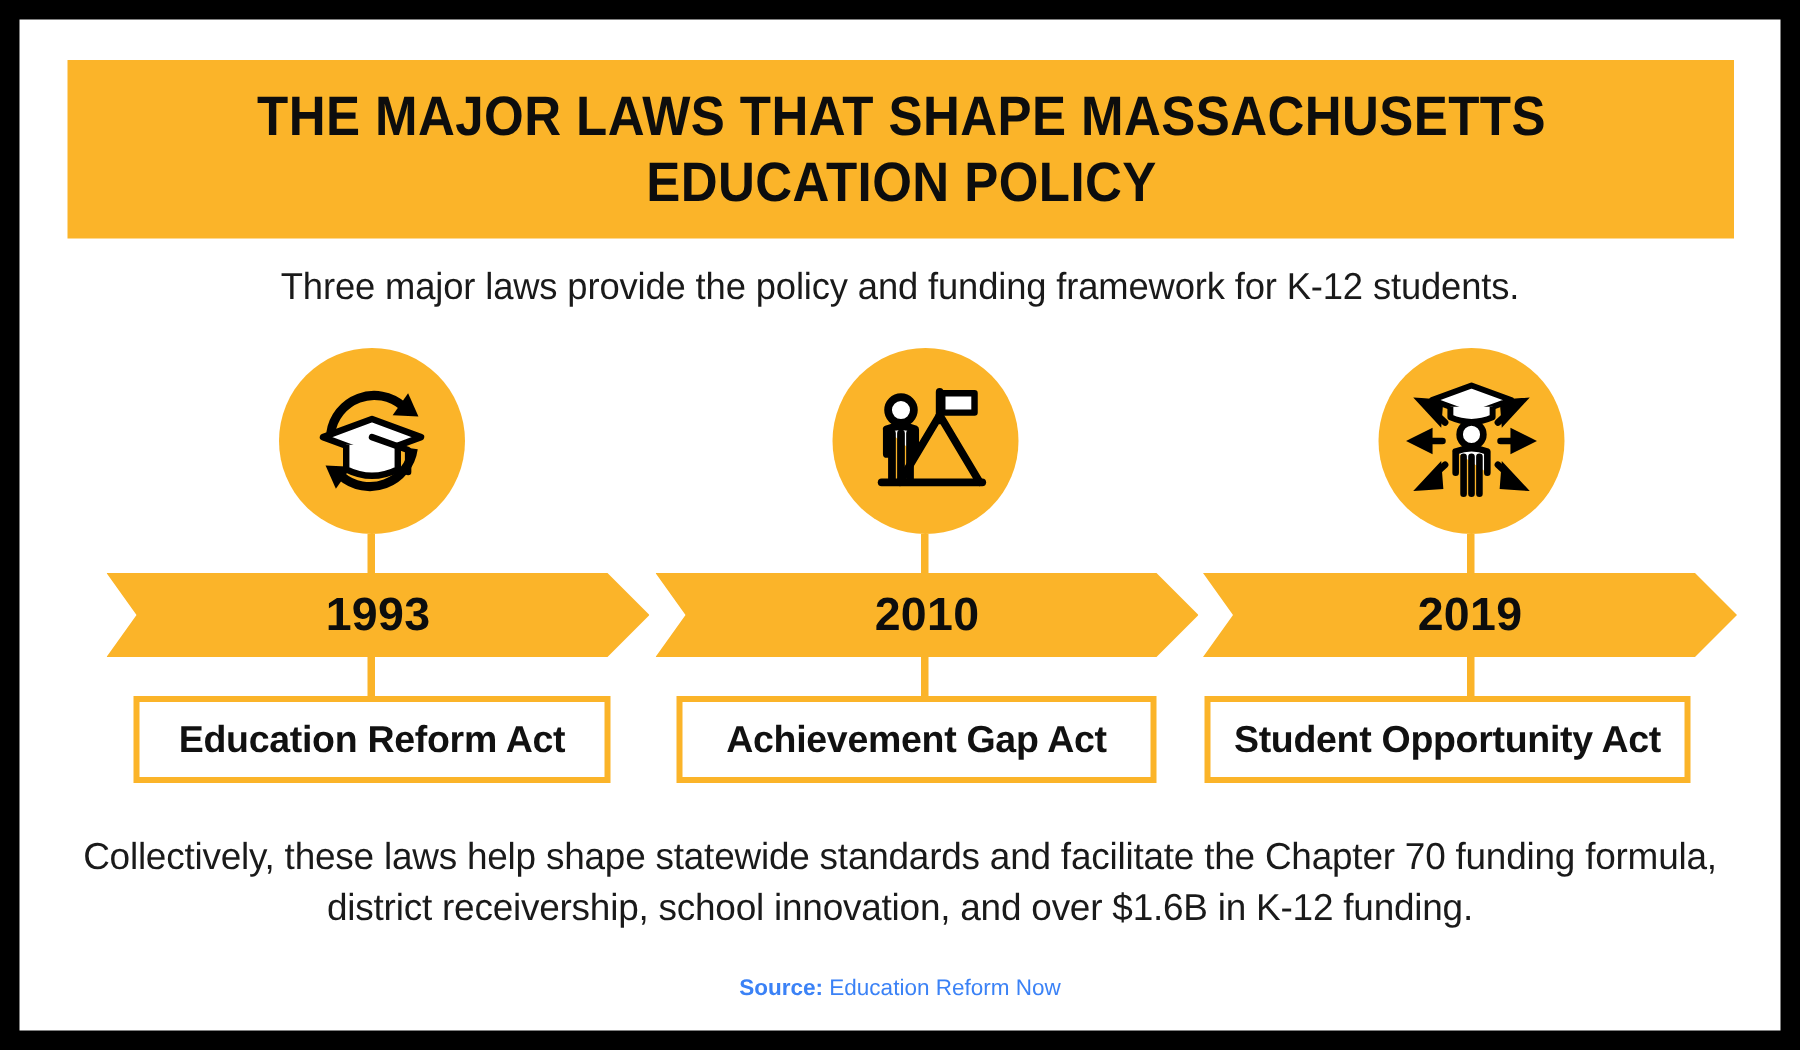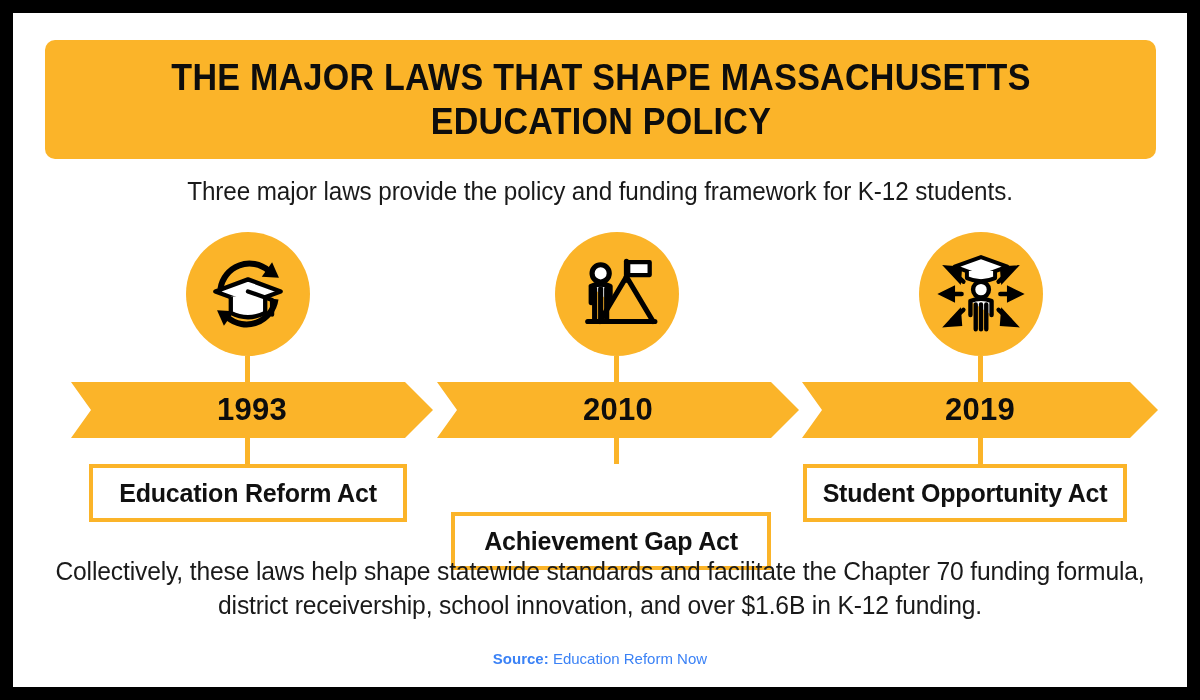--- a/index.html
+++ b/index.html
@@ -35,21 +35,20 @@
   .title-band {
     position: absolute;
     left: 32px;
     top: 27px;
     width: 1111px;
     height: 119px;
     background: #FBB429;
     display: flex;
     align-items: center;
     justify-content: center;
-    border-radius: 10px;
   }
   .title-text {
     font-family: "Liberation Sans Narrow", "Liberation Sans", sans-serif;
     font-weight: bold;
     font-size: 37px;
     line-height: 1.18;
     letter-spacing: 0.3px;
     color: #0d0d0d;
     text-align: center;
     text-transform: uppercase;
@@ -218,21 +217,21 @@
             <path d="M20 41 Q31 36 42 41 L42 60 M20 41 L20 60" fill="#fff" stroke="#000" stroke-width="6" stroke-linecap="round" stroke-linejoin="round"></path>
             <path d="M24 44 L24 80 M38 44 L38 80 M31 44 L31 80" fill="none" stroke="#000" stroke-width="6" stroke-linecap="round"></path>
           </svg>
         </span>
       </div>
       <div class="conn conn-top" style="left:601px;"></div>
       <div class="chev" style="left:424px; width:362px;text-align:right;">
         <span class="chev-year">2010</span>
       </div>
       <div class="conn conn-bot" style="left:601px;"></div>
-      <div class="act-box" style="left:438px; width:320px;margin-top:48px;">
+      <div class="act-box" style="left:438px; width:320px;">
         <span class="act-label">Achievement Gap Act</span>
       </div>
 
       <div class="circle" style="left:906px;">
         <span>
           <svg width="88" height="88" viewBox="0 0 100 100">
 
             <g stroke="#000" stroke-width="5" stroke-linecap="round" fill="#000">
               <line x1="28" y1="50" x2="11" y2="50"></line>
                 <polygon points="6,50 18,44 18,56"></polygon>

